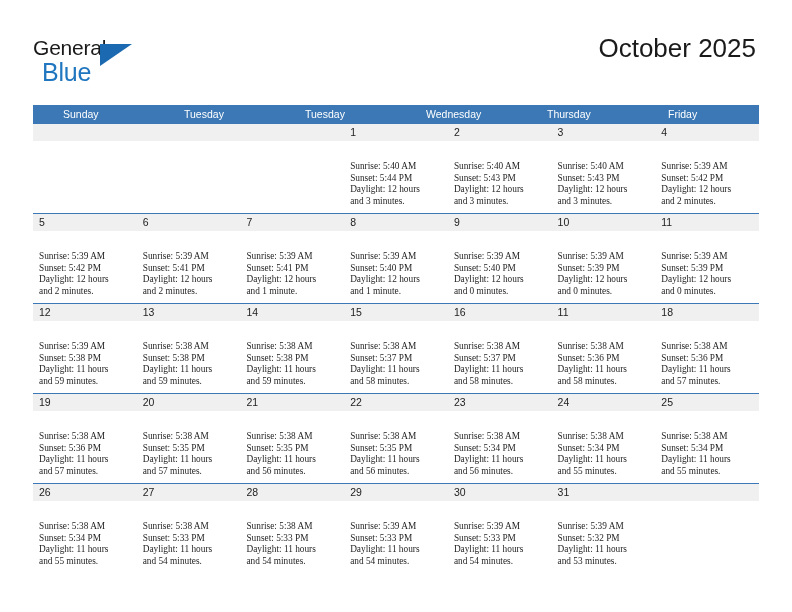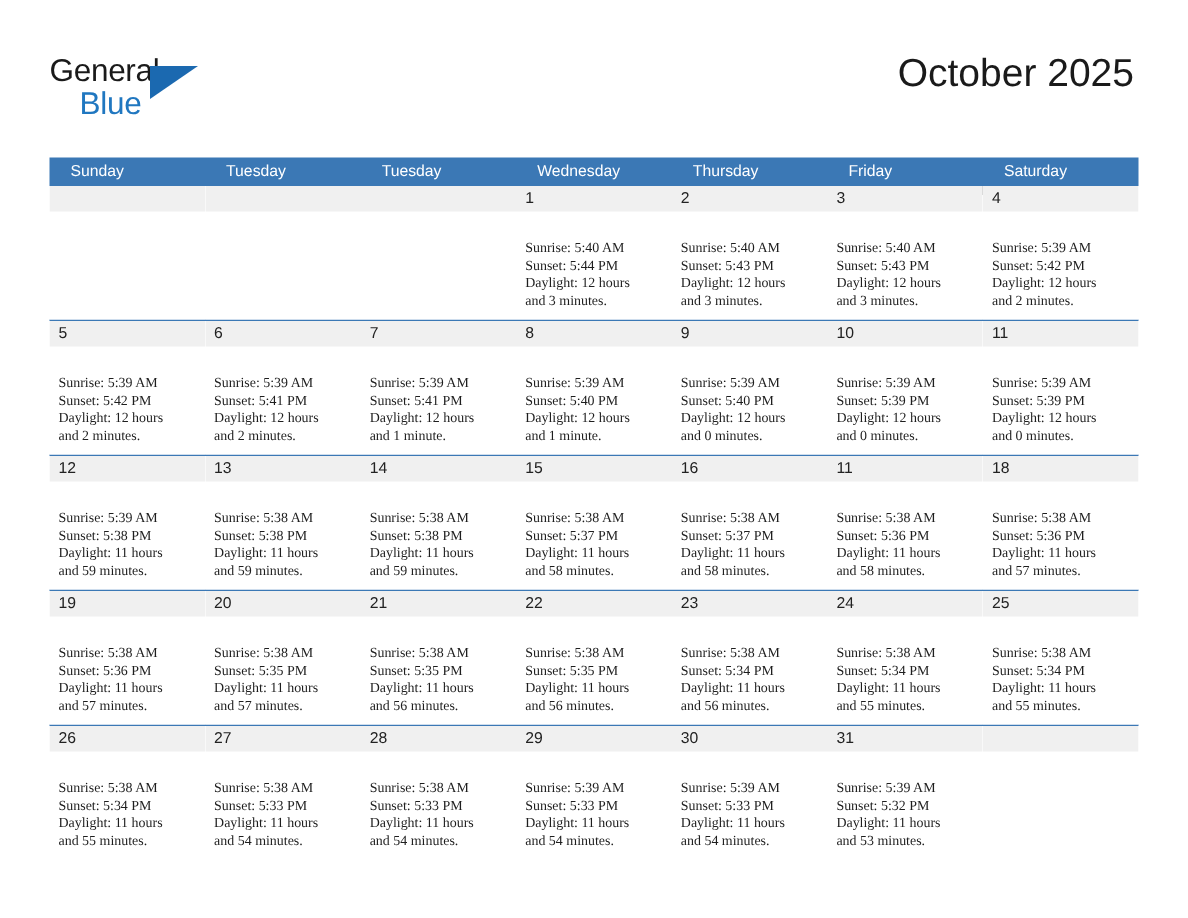--- a/index.html
+++ b/index.html
@@ -35,22 +35,22 @@
   .logo-general {
     position: absolute;
     left: 0; top: 0;
     font-size: 21px;
     letter-spacing: -0.2px;
     color: #1a1a1a;
     font-family: "Liberation Sans", sans-serif;
   }
   .logo-blue {
     position: absolute;
-    left: 20px; top: 22px;
-    font-size: 21px;
+    left: 9px; top: 22px;
+    font-size: 25px;
     letter-spacing: -0.2px;
     color: #2077c0;
     font-family: "Liberation Sans", sans-serif;
   }
   .logo-tri {
     position: absolute;
     left: 67px; top: 8px;
     width: 0; height: 0;
     border-left: 32px solid #1b69b0;
     border-bottom: 22px solid transparent;
@@ -88,23 +88,24 @@
     display: flex;
     width: 726px;
     height: 19px;
     background: #3b78b5;
   }
   .dow {
     flex: 1 1 0;
     color: #ffffff;
     font-size: 10.5px;
     line-height: 19px;
-    padding-left: 14px;
+    padding-left: 2px;
     white-space: nowrap;
     overflow: hidden;
+    margin-left: 28px;
   }
 
   .week {
     display: flex;
     width: 726px;
     border-top: 1px solid #3b78b5;
   }
   .week.first { border-top: none; }
 
   .cell {
@@ -151,21 +152,20 @@
   </div>
 
   <div class="calendar">
     <div class="dow-row" id="dow-row">
         <div class="dow">Sunday</div>
         <div class="dow">Tuesday</div>
         <div class="dow">Tuesday</div>
         <div class="dow">Wednesday</div>
         <div class="dow">Thursday</div>
         <div class="dow">Friday</div>
-        <div class="dow">Saturday</div>
       </div>
     <div id="weeks">
         <div class="week first">
           <div class="cell empty">
             <div class="daynum-band"></div>
             <div class="body"></div>
           </div>
           <div class="cell empty">
             <div class="daynum-band"></div>
             <div class="body"></div>

